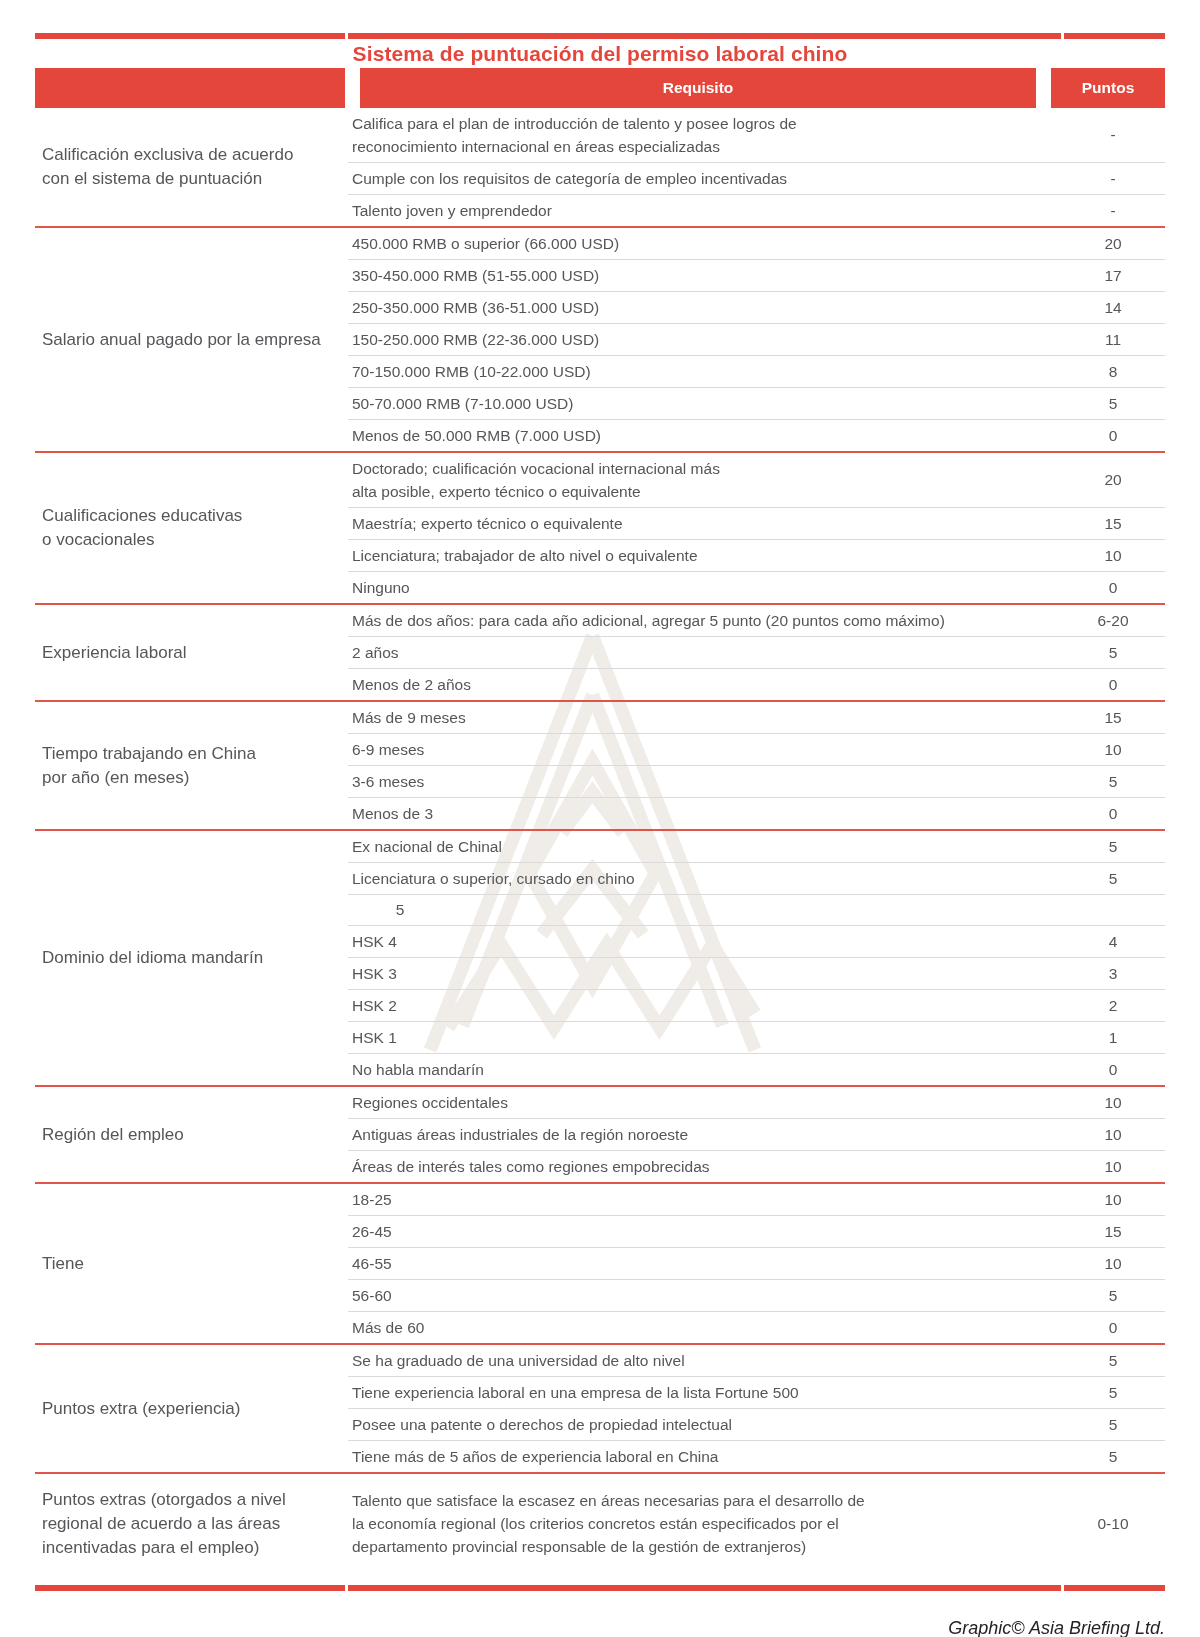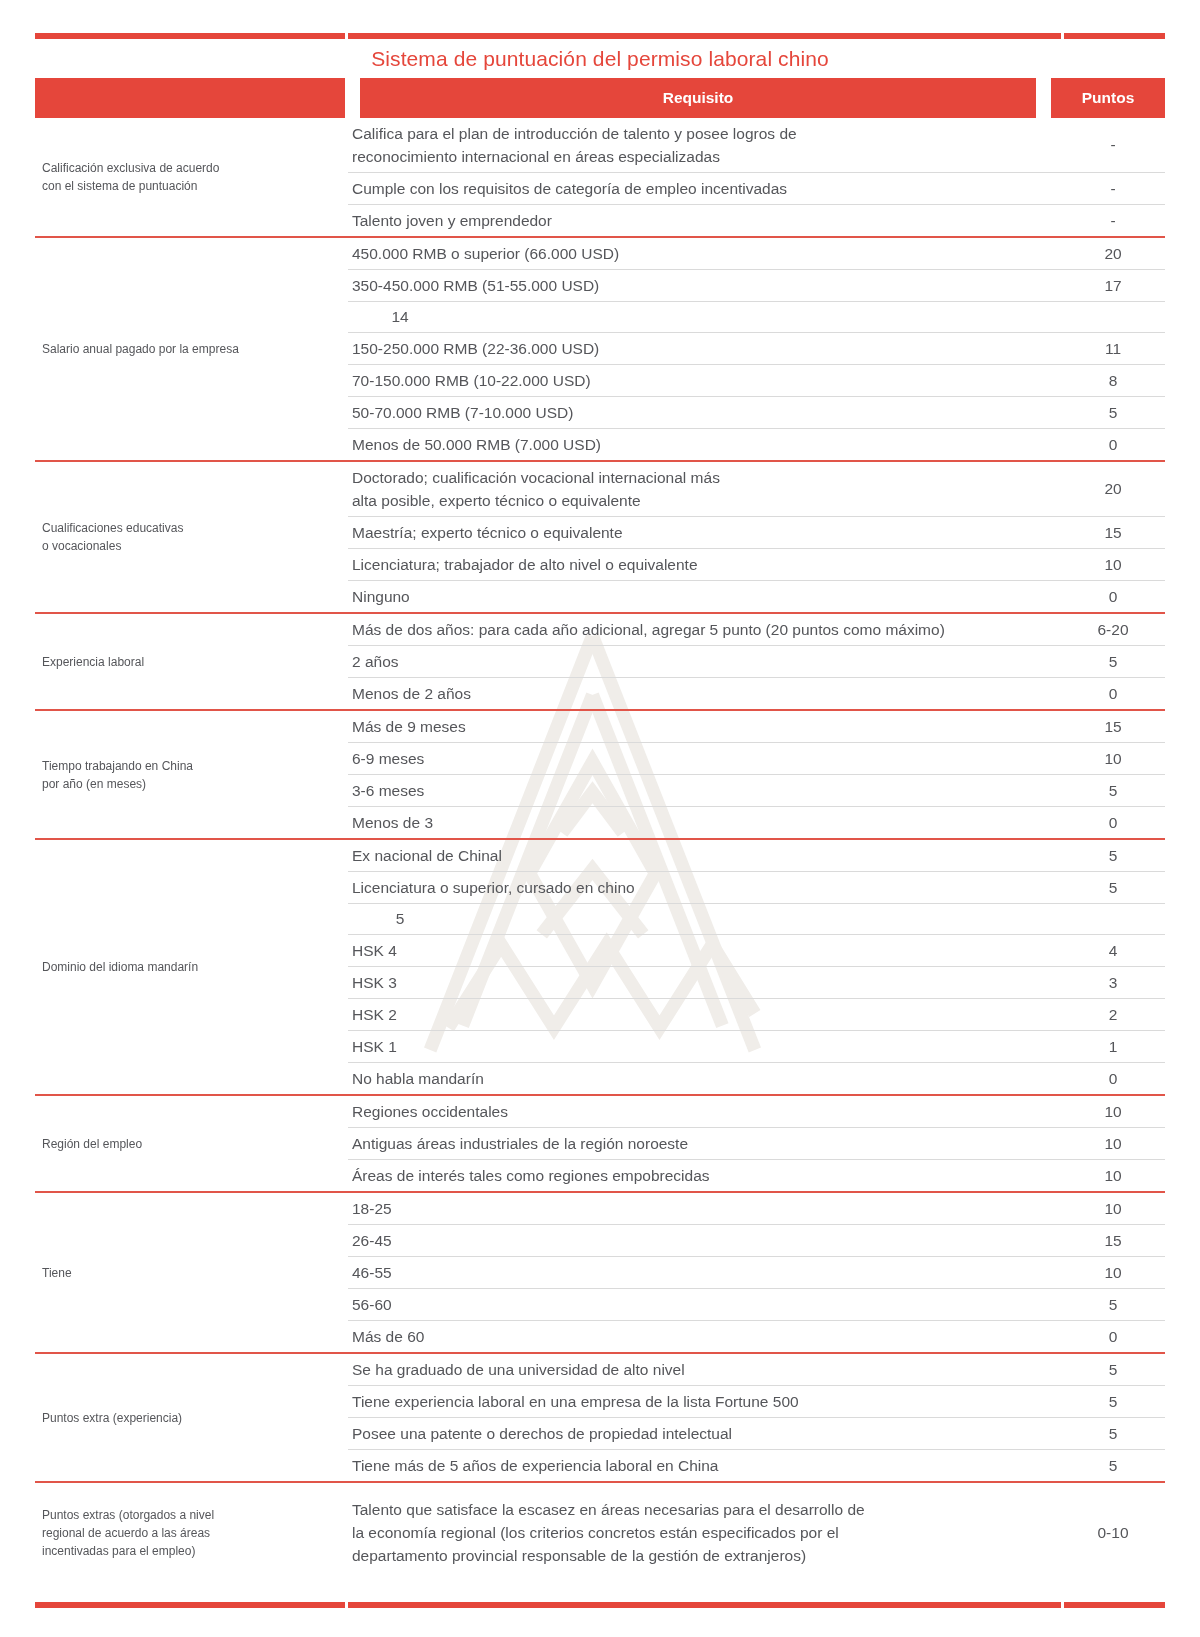--- a/index.html
+++ b/index.html
@@ -25,48 +25,48 @@
     width:1200px;height:1637px;
   }
   
   .accent-bar{display:flex;height:6px;gap:3px;position:relative;z-index:2;}
   .accent-bar .seg{background:var(--red);height:6px;}
   .accent-bar .seg.c1{width:310px;}
   .accent-bar .seg.c2{flex:1;}
   .accent-bar .seg.c3{width:101px;}
   
   .title{
-    height:39px;display:flex;align-items:center;justify-content:center;
-    color:var(--red);font-weight:normal;font-size:21px;letter-spacing:.1px;
+    height:29px;display:flex;align-items:center;justify-content:center;
+    color:var(--red);font-weight:bold;font-size:21px;letter-spacing:.1px;
     position:relative;z-index:2;
   }
   
   .thead{display:flex;height:40px;gap:15px;position:relative;z-index:2;}
   .thead .hcell{background:var(--red);color:#ffffff;font-weight:bold;font-size:15.5px;
     display:flex;align-items:center;justify-content:center;}
   .thead .hcell.c1{width:310px;}
   .thead .hcell.c2{flex:1;}
   .thead .hcell.c3{width:114px;}
   
   .tbody{position:relative;z-index:1;}
   .section{display:flex;}
   .section:not(:last-child){border-bottom:2px solid var(--sep-red);}
   .cat{
     width:var(--w-cat);flex:0 0 var(--w-cat);
     display:flex;align-items:center;
     padding:6px 14px 6px 7px;
-    font-size:12px;line-height:18px;white-space:pre-line;
+    font-size:17px;line-height:24px;white-space:pre-line;
   }
   .rows{flex:1;display:flex;flex-direction:column;justify-content:center;}
   .row{display:flex;align-items:center;min-height:31px;border-bottom:1px solid var(--divider);}
   .rows .row:last-child{border-bottom:0;}
   .req{flex:1;padding:4px 12px 4px 4px;font-size:15.5px;line-height:23px;white-space:pre-line;}
   .pts{width:var(--w-pts);flex:0 0 var(--w-pts);text-align:center;font-size:15.5px;}
   .section:last-child .req{padding-top:15px;padding-bottom:15px;}
-  .section:last-child{padding-bottom:20px;}
+  .section:last-child{padding-bottom:12px;}
   
   .footer{
     margin-top:27px;text-align:right;
     font-style:italic;font-size:18px;color:var(--footer-ink);
     position:relative;z-index:2;
   }
   
   .watermark{
     position:absolute;left:420px;top:628px;width:345px;height:430px;
     z-index:0;pointer-events:none;
@@ -127,20 +127,21 @@
         <div class="rows">
           <div class="row">
             <div class="req">450.000 RMB o superior (66.000 USD)</div>
             <div class="pts">20</div>
           </div>
           <div class="row">
             <div class="req">350-450.000 RMB (51-55.000 USD)</div>
             <div class="pts">17</div>
           </div>
           <div class="row">
+            <div class="req">250-350.000 RMB (36-51.000 USD)</div>
             <div class="pts">14</div>
           </div>
           <div class="row">
             <div class="req">150-250.000 RMB (22-36.000 USD)</div>
             <div class="pts">11</div>
           </div>
           <div class="row">
             <div class="req">70-150.000 RMB (10-22.000 USD)</div>
             <div class="pts">8</div>
           </div>

